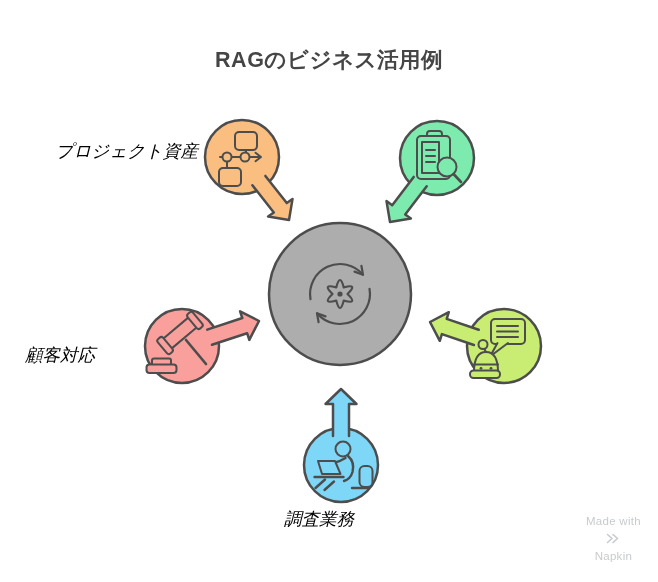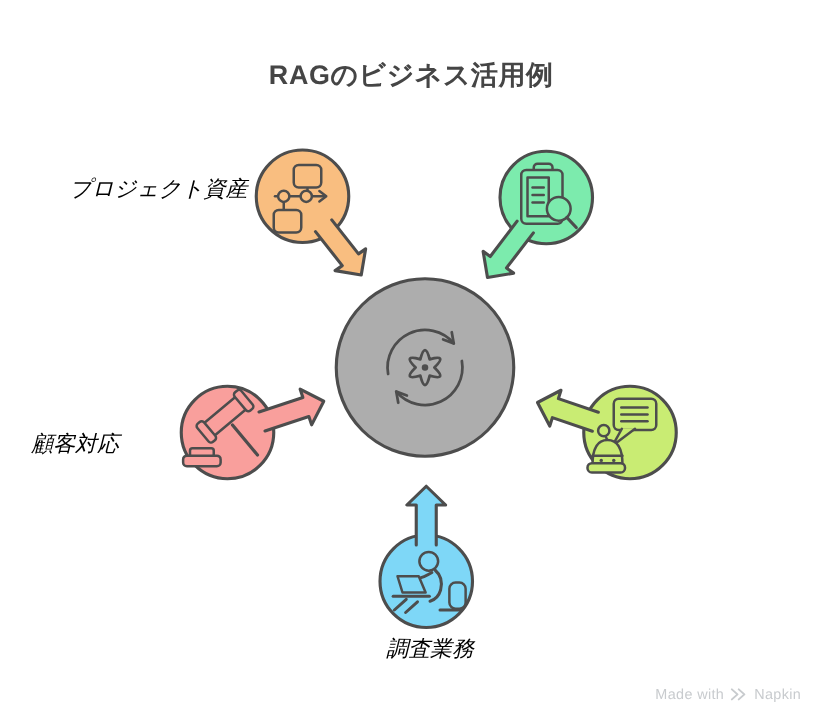--- a/index.html
+++ b/index.html
@@ -12,24 +12,24 @@
     position:absolute;left:0;top:45px;width:658px;text-align:center;
     font-size:21.5px;font-weight:700;color:#454545;letter-spacing:0.5px;
   }
   .node-label{
     position:absolute;font-size:17.5px;color:#000000;white-space:nowrap;font-style:italic;
   }
   .lbl-project{left:35px;top:139px;width:163px;text-align:right;}
   .lbl-docs{left:486px;top:144px;}
   .lbl-legal{left:25px;top:343px;}
   .lbl-customer{left:552px;top:342px;}
-  .lbl-research{left:284px;top:507px;width:120px;text-align:center;}
+  .lbl-research{left:284px;top:507px;width:120px;text-align:left;}
   .watermark{
     position:absolute;right:17px;bottom:20px;display:flex;align-items:center;gap:5px;
-    font-size:11.5px;color:#c8cbce;letter-spacing:0.3px;
+    font-size:11.5px;color:#c8cbce;letter-spacing:0.3px;flex-direction:column;
   }
   .watermark svg{display:block;}
 </style>
 </head>
 <body>
 
 <div id="canvas">
 
   <svg id="diagram-svg" width="658" height="582" viewBox="0 0 658 582">
 

